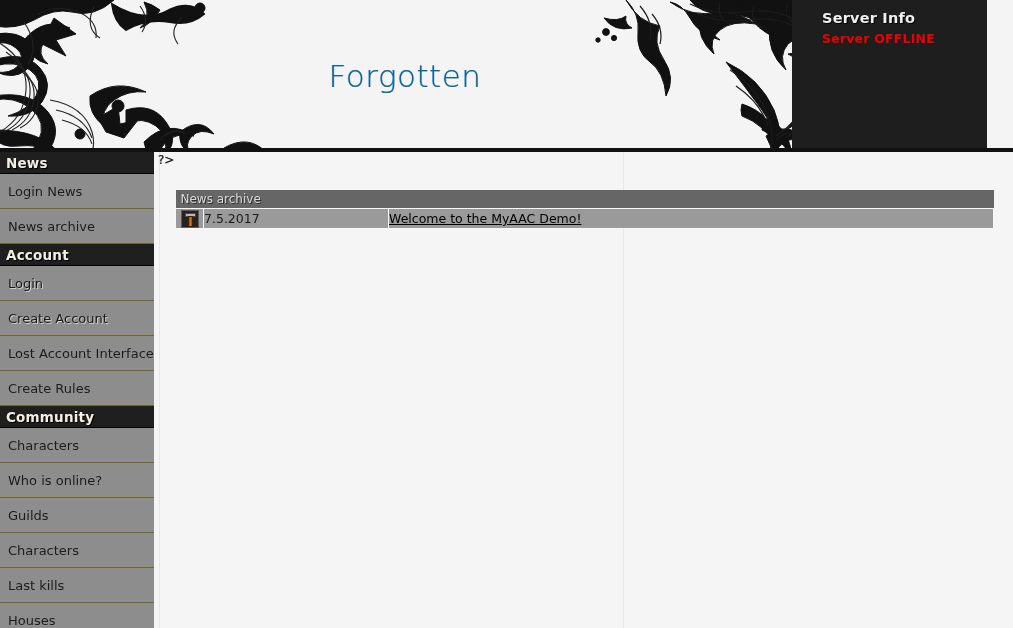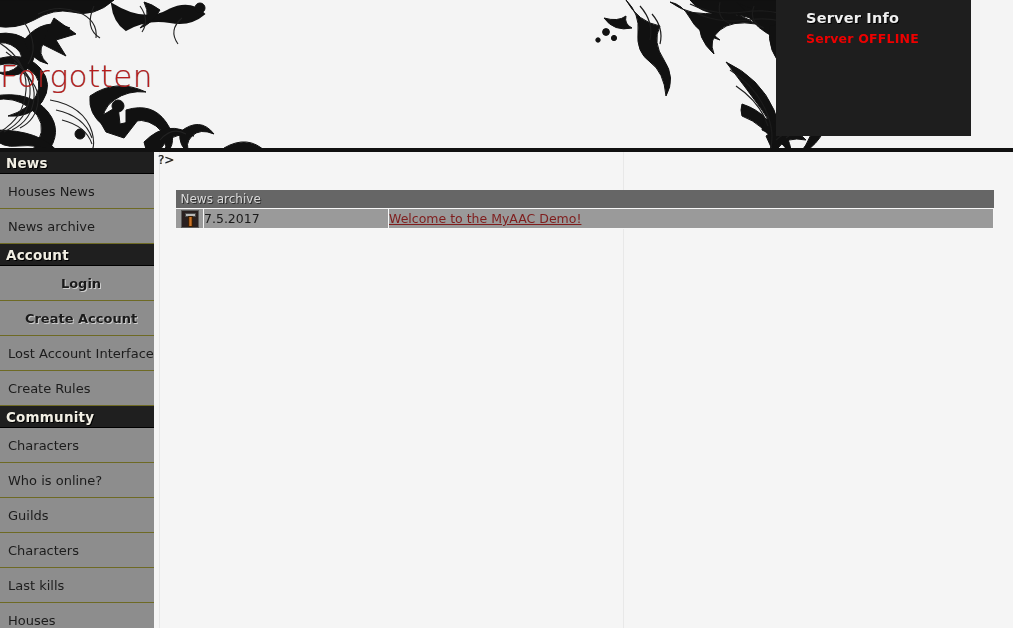--- a/index.html
+++ b/index.html
@@ -34,33 +34,34 @@
     top: 0;
     pointer-events: none;
   }
   .ornament.left  { left: -6px;  width: 300px; height: 158px; }
   .ornament.right { left: 540px; width: 290px; height: 158px; }
 
   #site-title {
     position: absolute;
     left: 0; top: 58px;
     width: 810px;
+    text-align: center;
     font-family: "DejaVu Sans", sans-serif;
     font-weight: 300;
     font-size: 31px;
     letter-spacing: 0.5px;
-    color: #b91c1c;
+    color: #0369a1;
     text-shadow: 0.5px 0 0 rgba(120,60,0,.35), -0.5px 0 0 rgba(0,80,160,.30);
   }
 
   
   #server-info-panel {
     position: absolute;
-    left: 776px; top: 0;
-    width: 195px; height: 136px;
+    left: 792px; top: 0;
+    width: 195px; height: 152px;
     background: #1e1e1e;
   }
   #server-info-title {
     position: absolute;
     left: 30px; top: 10px;
     font-size: 14.5px;
     font-weight: bold;
     color: #efefef;
     text-shadow: 1px 1px 0 #000;
     letter-spacing: .2px;
@@ -109,24 +110,23 @@
     background: #8d8d8d;
     color: #1c1c1c;
     font-size: 13px;
     padding-left: 8px;
     border-bottom: 1px solid #6e6a24;
     white-space: nowrap;
     overflow: hidden;
     cursor: pointer;
   }
   .nav-item.bold {
-    font-weight: bold;
+    font-weight: normal;
     color: #1a1a1a;
     text-shadow: 1px 1px 0 #cfcfcf;
-    text-align: center;
   }
 
   
   #content {
     position: absolute;
     left: 154px; top: 152px;
     width: 859px; height: 476px;
     background: #f5f5f5;
   }
   
@@ -174,21 +174,21 @@
     border: 1px solid #f7f7f7;
     padding: 0;
     height: 20px;
     vertical-align: middle;
     color: #1b1b1b;
   }
   td.cell-icon { width: 28px; text-align: center; }
   td.cell-date { width: 185px; padding-left: 6px; }
   td.cell-title { padding-left: 3px; }
   .news-link {
-    color: #7f1d1d;
+    color: #000000;
     text-decoration: underline;
     font-size: 12.5px;
     cursor: pointer;
   }
 
   
   .item-icon {
     display: inline-block;
     width: 18px; height: 18px;
     background: #2a2020;
@@ -296,21 +296,21 @@
     <div id="server-info-panel">
       <div id="server-info-title">Server Info</div>
       <div id="server-status">Server OFFLINE</div>
     </div>
   </div>
 
   <div id="header-underline"></div>
 
   <div id="sidebar">
       <div class="nav-header">News</div>
-      <div class="nav-item">Houses News</div>
+      <div class="nav-item">Login News</div>
       <div class="nav-item">News archive</div>
       <div class="nav-header">Account</div>
       <div class="nav-item bold">Login</div>
       <div class="nav-item bold">Create Account</div>
       <div class="nav-item">Lost Account Interface</div>
       <div class="nav-item">Create Rules</div>
       <div class="nav-header">Community</div>
       <div class="nav-item">Characters</div>
       <div class="nav-item">Who is online?</div>
       <div class="nav-item">Guilds</div>

